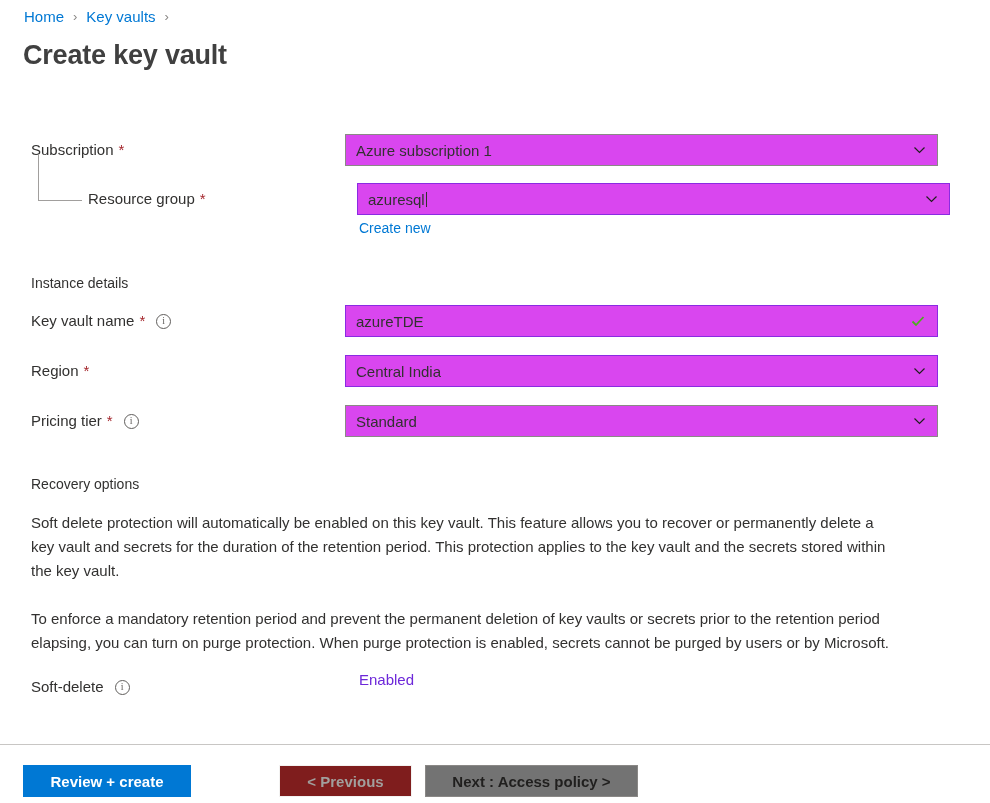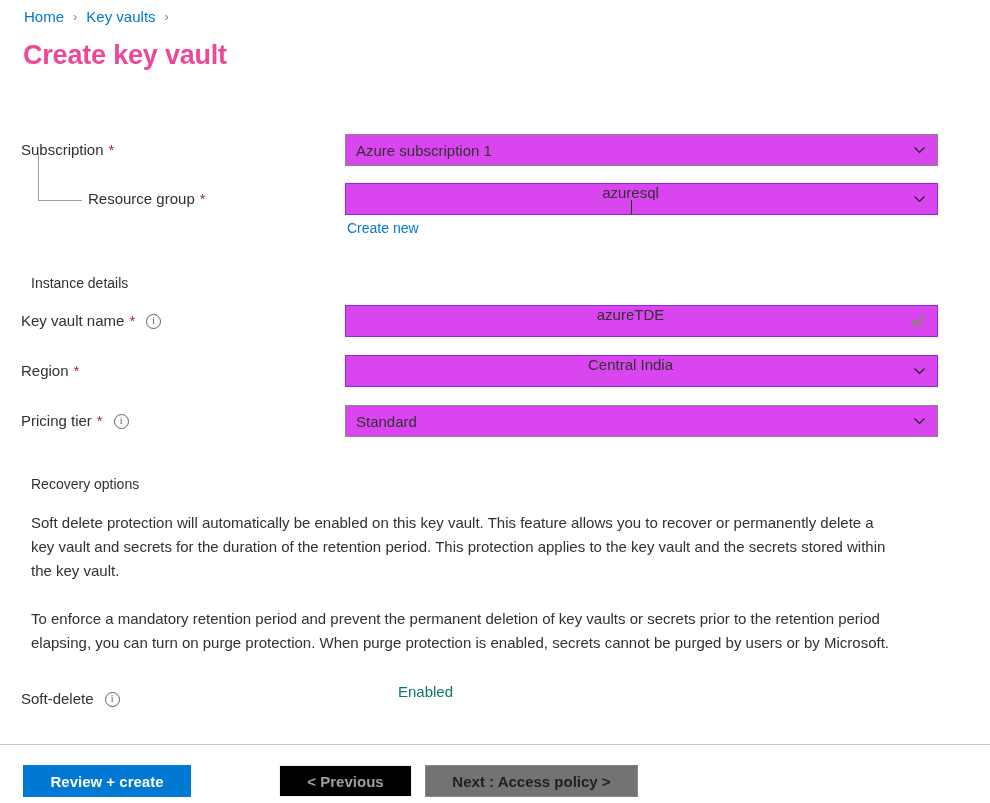--- a/index.html
+++ b/index.html
@@ -22,31 +22,31 @@
   .crumb-link { color: #0078d4; cursor: pointer; white-space: nowrap; }
   .crumb-sep {
     color: #8a8886; margin: 0 9px; font-size: 13px;
     font-family: "Liberation Sans", sans-serif;
   }
 
   
   .page-title {
     position: absolute; left: 23px; top: 40px;
     font-size: 27px; font-weight: bold; letter-spacing: -0.2px;
-    color: #ec4899; margin: 0;
+    color: #404040; margin: 0;
   }
 
   
   .form { position: absolute; left: 0; top: 134px; width: 990px; }
   .row {
     position: relative; display: flex; align-items: flex-start;
     min-height: 32px; margin-bottom: 0;
   }
   .label-col {
-    width: 345px; padding-left: 21px; padding-top: 6px;
+    width: 345px; padding-left: 31px; padding-top: 6px;
     font-size: 15px; line-height: 20px; color: #323130;
     display: flex; align-items: center;
   }
   .label-col.indented { padding-left: 88px; }
   .field-col { width: 593px; }
 
   .req { color: #a4262c; margin-left: 5px; font-size: 15px; }
 
   .info-icon {
     display: inline-flex; align-items: center; justify-content: center;
@@ -67,21 +67,21 @@
   }
 
   
   .control {
     position: relative; width: 593px; height: 32px;
     border: 1px solid #8a8886; background: #d946ef;
     display: flex; align-items: center;
     padding: 0 32px 0 10px;
     font-size: 15px; color: #323130; cursor: pointer;
   }
-  .control.focused { border: 1px solid #8a2be2; flex-direction: column; }
+  .control.focused { border: 1px solid #8a2be2; }
   .control .value { white-space: nowrap; overflow: hidden; text-overflow: ellipsis; }
   .caret-line {
     display: inline-block; width: 1px; height: 15px;
     background: #323130; margin-left: 1px; vertical-align: middle;
   }
   .chev {
     position: absolute; right: 11px; top: 50%;
     transform: translateY(-50%);
     width: 13px; height: 13px;
   }
@@ -101,21 +101,21 @@
     padding-left: 31px; font-size: 14px; color: #323130;
   }
 
   .para {
     padding-left: 31px; padding-right: 40px;
     font-size: 15px; line-height: 24px; color: #323130;
     max-width: 935px;
   }
 
   .static-value {
-    padding-left: 14px; font-size: 15px; color: #0f766e; text-align: center;
+    padding-left: 14px; font-size: 15px; color: #6d28d9; text-align: center;
   }
 
   
   .divider {
     position: absolute; left: 0; top: 744px;
     width: 990px; height: 1px; background: #c8c6c4;
   }
   .footer {
     position: absolute; left: 0; top: 765px; width: 990px;
     display: flex; align-items: center;
@@ -125,21 +125,21 @@
     font-size: 15px; font-weight: bold;
     height: 32px; border: 1px solid transparent;
     display: inline-flex; align-items: center; justify-content: center;
     cursor: pointer; padding: 0 16px;
   }
   .btn-primary {
     background: #0078d4; color: #ffffff; border-color: #0078d4;
     margin-left: 23px; min-width: 168px;
   }
   .btn-disabled {
-    background: #000000; color: #a19f9d; border-color: #f3f2f1;
+    background: #7f1d1d; color: #a19f9d; border-color: #f3f2f1;
     margin-left: 88px; min-width: 133px; cursor: default;
   }
   .btn-secondary {
     background: #737373; color: #201f1e; border-color: #8a8886;
     margin-left: 13px; min-width: 213px;
   }
 </style>
 </head>
 <body>
 
@@ -166,21 +166,21 @@
           <span class="value">Azure subscription 1</span>
           <span class="chev">
             <svg width="13" height="13" viewBox="0 0 13 13">
                 <path d="M1.5 4 L6.5 9 L11.5 4" stroke="#201f1e" stroke-width="1.2" fill="none"></path>
               </svg>
           </span>
         </div>
       </div>
     </div>
 
-    <div class="row" style="margin-bottom:4px;">
+    <div class="row" style="margin-bottom:4px;gap:12px;">
       <div class="tree-connector"></div>
       <div class="label-col indented">
         <span>Resource group</span>
         <span class="req">*</span>
       </div>
       <div class="field-col">
         <div class="control focused">
           <span class="value">azuresql</span>
             <span class="caret-line"></span>
           <span class="chev">
@@ -246,21 +246,21 @@
           </span>
         </div>
       </div>
     </div>
 
     <div class="section-head" style="margin-top:39px;">Recovery options</div>
 
     <p class="para" style="margin:19px 0 0 0;">Soft delete protection will automatically be enabled on this key vault. This feature allows you to recover or permanently delete a key vault and secrets for the duration of the retention period. This protection applies to the key vault and the secrets stored within the key vault.</p>
     <p class="para" style="margin:24px 0 0 0;">To enforce a mandatory retention period and prevent the permanent deletion of key vaults or secrets prior to the retention period elapsing, you can turn on purge protection. When purge protection is enabled, secrets cannot be purged by users or by Microsoft.</p>
 
-    <div class="row" style="margin-top:28px;gap:39px;">
+    <div class="row" style="margin-top:16px;">
       <div class="label-col">
         <span>Soft-delete</span>
         <span class="info-icon">i</span>
       </div>
       <div class="field-col">
         <span class="static-value">Enabled</span>
       </div>
     </div>
 
   </div>

